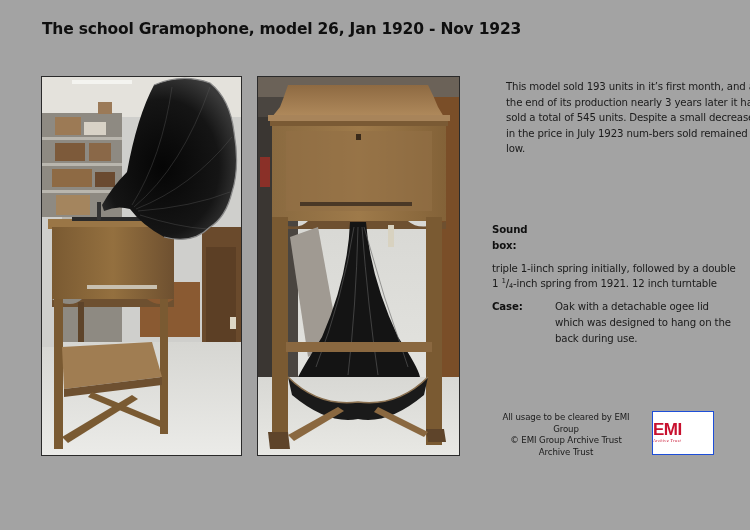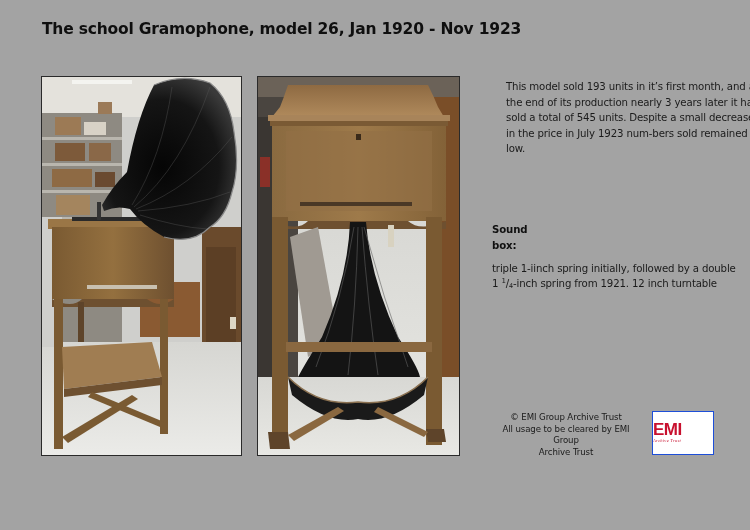--- a/index.html
+++ b/index.html
@@ -206,24 +206,28 @@
 
 <div class="intro">This model sold 193  units in it’s first month, and at the end of its production nearly 3 years later it had sold a total of 545 units. Despite a small decrease in the price in July 1923 num-bers sold remained low.</div>
 
 <div class="specs">
   <div class="spec-row">
     <div class="spec-label">Sound box:</div>
   </div>
   <div class="spec-row">
     <div class="spec-value"><span>triple 1-iinch spring initially, followed by a double 1 </span><sup>1</sup><span>/</span><sub>4</sub><span>-inch spring from 1921. 12 inch turntable</span></div>
   </div>
+  <div class="spec-row">
+    <div class="spec-label">Case:</div>
+    <div class="spec-value">Oak with a detachable ogee lid which was designed to hang on the back during use.</div>
+  </div>
 </div>
 
 <div class="credit">
+  <div>All usage to be cleared by EMI Group</div>
   <div>© EMI Group Archive Trust</div>
-  <div>All usage to be cleared by EMI Group</div>
   <div>Archive Trust</div>
 </div>
 
 <div class="emi-logo">
   <div class="emi-word">EMI</div>
   <div class="emi-sub">Archive Trust</div>
 </div>
 
 </body></html>

